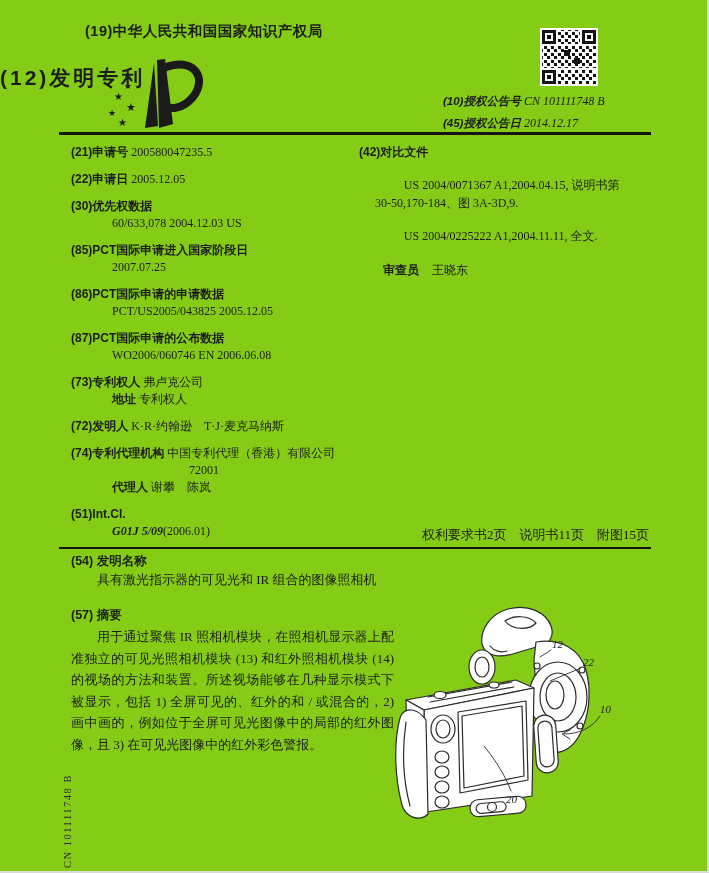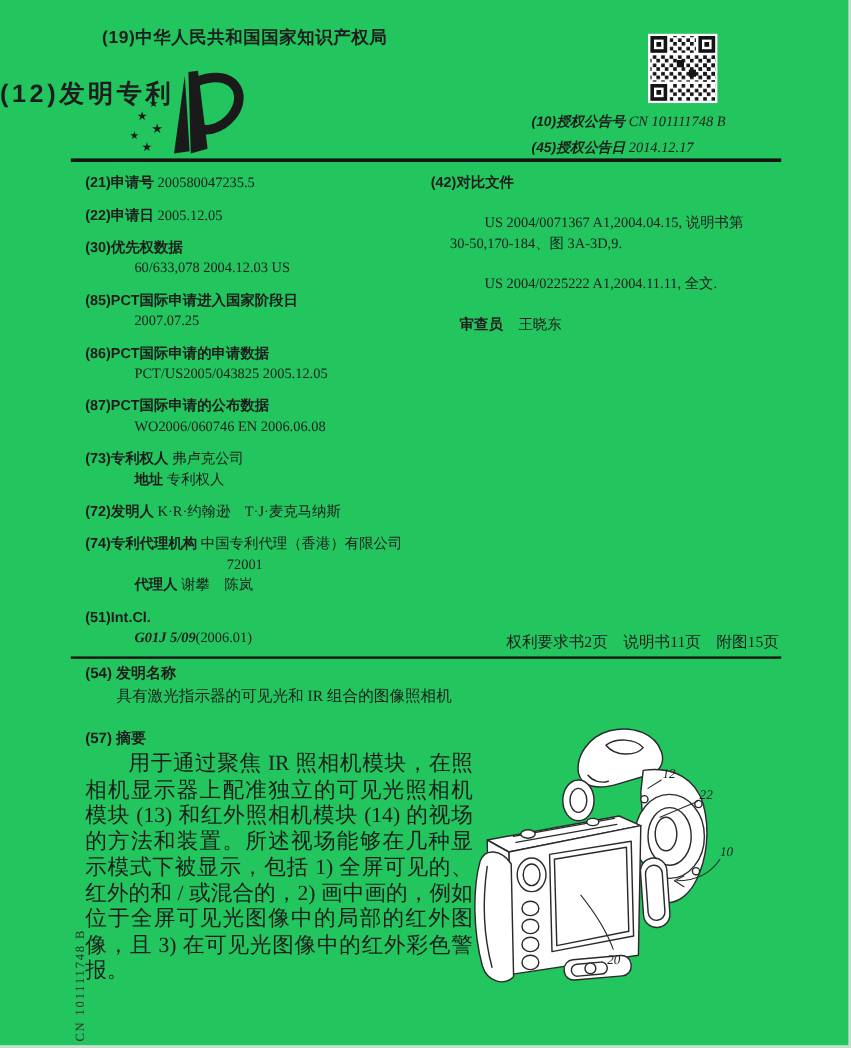--- a/index.html
+++ b/index.html
@@ -1,17 +1,17 @@
 <!DOCTYPE html>
 <html><head>
 <meta charset="utf-8">
 <style>
   html,body { margin:0; padding:0; background:#ffffff; }
   .page {
-    position:relative; width:709px; height:873px; background:#22c55e;
+    position:relative; width:709px; height:873px; background:#84cc16;
     overflow:hidden; color:#1d1d1d;
     font-family:"Liberation Serif", serif;
     border-right:2px solid #d9d9d9; border-bottom:2px solid #d9d9d9;
     box-sizing:border-box;
   }
   .lbl { font-family:"Liberation Sans", sans-serif; font-weight:700; }
   .val { font-family:"Liberation Serif", serif; font-weight:400; }
 
   .office { position:absolute; left:85px; top:22px; font-family:"Liberation Sans", sans-serif;
             font-weight:700; font-size:14.5px; letter-spacing:0.5px; }
@@ -40,21 +40,21 @@
   .exam { margin-top:14px; padding-left:24px; }
   .exam .val { padding-left:10px; }
   .pages { position:absolute; right:2px; top:385px; font-size:13px; white-space:nowrap; }
 
   .s54-label { position:absolute; left:71px; top:553px; font-family:"Liberation Sans", sans-serif;
                font-weight:700; font-size:12.5px;text-align:right; }
   .title54 { position:absolute; left:71px; top:571px; width:324px; font-size:13px;
              line-height:18.5px; text-indent:2em; }
   .s57-label { position:absolute; left:71px; top:607px; font-family:"Liberation Sans", sans-serif;
                font-weight:700; font-size:12.5px; }
-  .abstract { position:absolute; left:71px; top:626px; width:323px; font-size:18px;
+  .abstract { position:absolute; left:71px; top:626px; width:323px; font-size:13px;
               line-height:21.5px; text-indent:2em; text-align:justify; }
 
   .figure { position:absolute; left:394px; top:600px; }
   .fig-num { font-family:"Liberation Serif", serif; font-style:italic; font-size:11px; fill:#222; }
 
   .side-vert { position:absolute; left:62px; top:868px; transform:rotate(-90deg);
                transform-origin:0 0; font-size:10.5px; letter-spacing:1.5px;
                white-space:nowrap; color:#2c2c2c; }
 </style>
 </head>

